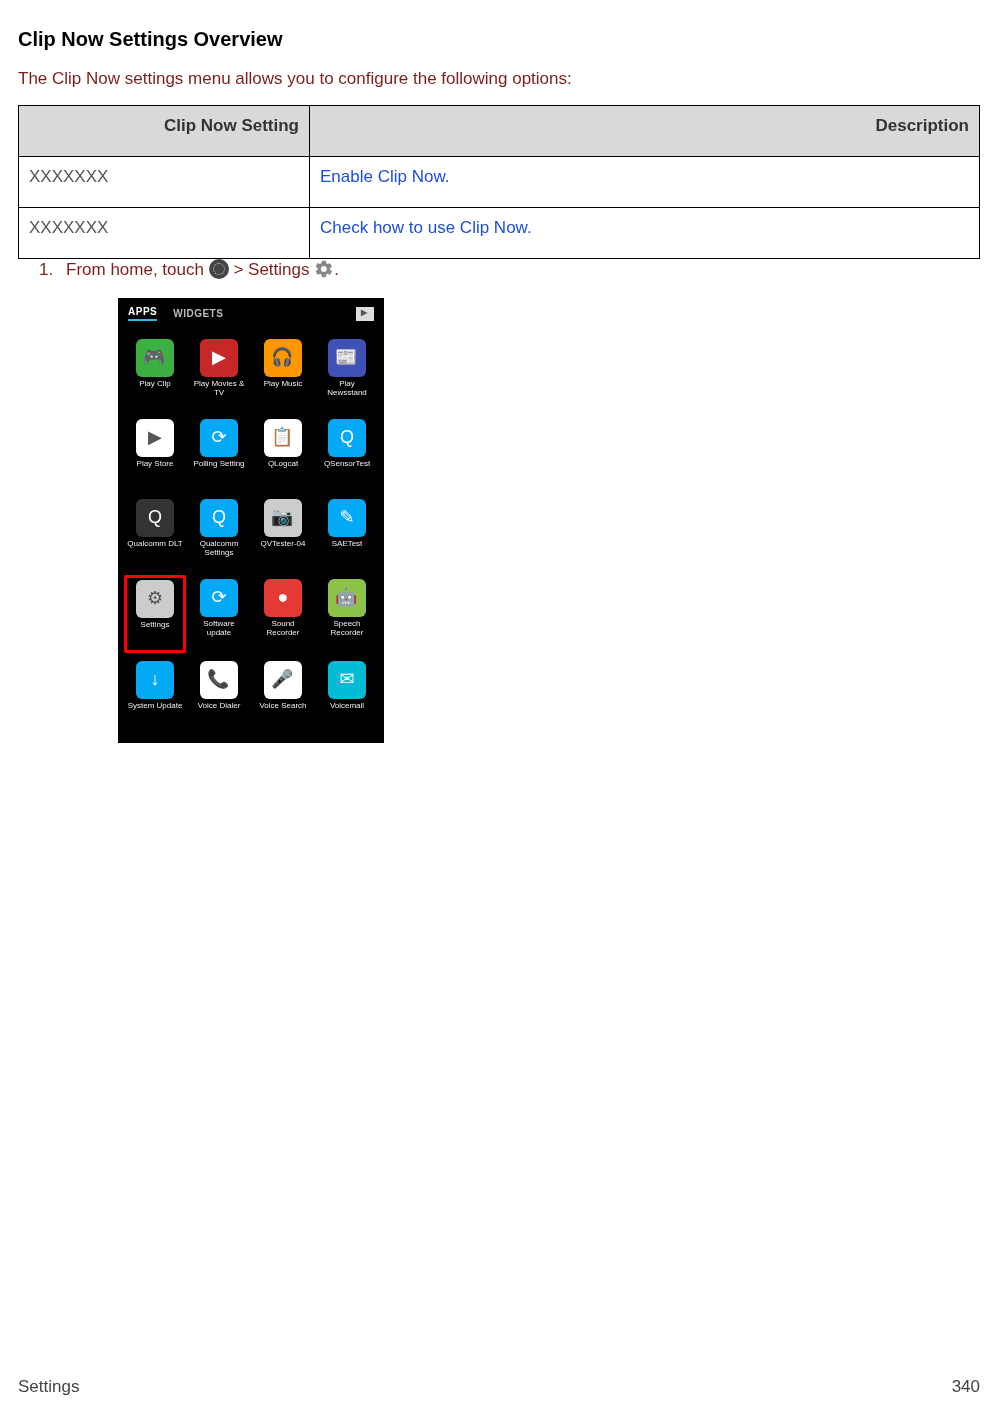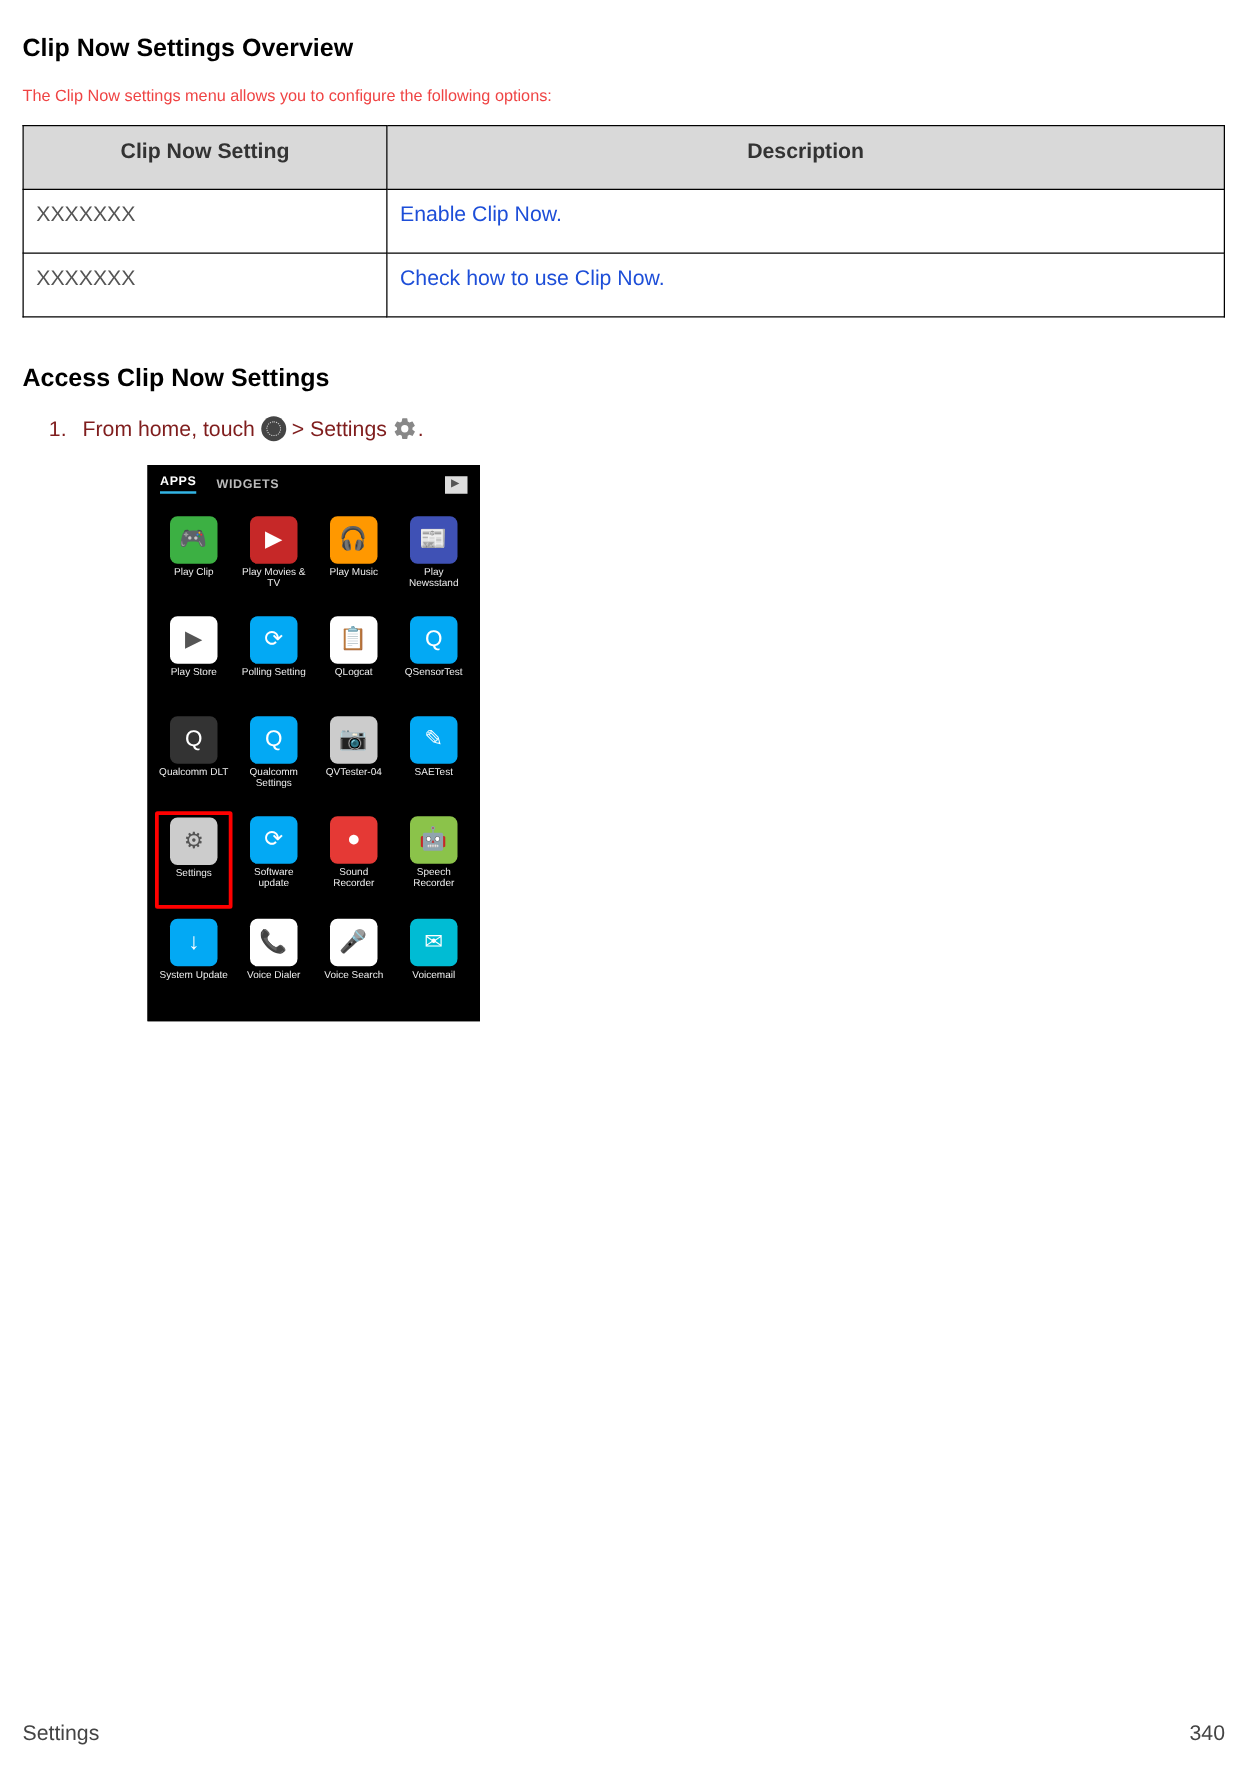--- a/index.html
+++ b/index.html
@@ -20,32 +20,32 @@
     margin: 0 0 18px 0;
     color: #000;
   }
   h2.section2 {
     font-size: 20px;
     font-weight: bold;
     margin: 38px 0 18px 0;
     color: #000;
   }
   p.intro {
-    font-size: 13px;
-    color: #ef4444;
+    font-size: 17px;
+    color: #7f1d1d;
     margin: 0 0 16px 0;
   }
   table.settings {
     width: 100%;
     border-collapse: collapse;
     font-size: 17px;
   }
   table.settings th {
     background: #d9d9d9;
-    text-align: center;
+    text-align: right;
     font-weight: bold;
     border: 1px solid #000;
     padding: 10px 10px 20px 10px;
     color: #333;
   }
   table.settings td {
     border: 1px solid #000;
     padding: 10px 10px 20px 10px;
     color: #1d4ed8;
     vertical-align: top;
@@ -190,21 +190,20 @@
         <td class="setting-name">XXXXXXX</td>
         <td>Enable Clip Now.</td>
       </tr>
       <tr>
         <td class="setting-name">XXXXXXX</td>
         <td>Check how to use Clip Now.</td>
       </tr>
     </tbody>
   </table>
 
-  <h2 class="section2">Access Clip Now Settings</h2>
 
   <ol class="steps">
     <li>
       <span>From home, touch </span><span class="circle-icon"></span><span> &gt; Settings </span><span class="gear-icon"><svg viewBox="0 0 24 24">
             <path fill="#888" d="M19.14,12.94a7,7,0,0,0,.05-.94,7,7,0,0,0-.05-.94l2.11-1.65a.5.5,0,0,0,.12-.64l-2-3.46a.5.5,0,0,0-.61-.22l-2.49,1a7,7,0,0,0-1.63-.94l-.38-2.65A.5.5,0,0,0,13.77,2H9.77a.5.5,0,0,0-.49.42L8.9,5.07a7,7,0,0,0-1.63.94l-2.49-1a.5.5,0,0,0-.61.22l-2,3.46a.5.5,0,0,0,.12.64L4.4,11a7,7,0,0,0,0,1.88L2.29,14.51a.5.5,0,0,0-.12.64l2,3.46a.5.5,0,0,0,.61.22l2.49-1a7,7,0,0,0,1.63.94l.38,2.65a.5.5,0,0,0,.49.42h4a.5.5,0,0,0,.49-.42l.38-2.65a7,7,0,0,0,1.63-.94l2.49,1a.5.5,0,0,0,.61-.22l2-3.46a.5.5,0,0,0-.12-.64ZM11.77,15.5A3.5,3.5,0,1,1,15.27,12,3.5,3.5,0,0,1,11.77,15.5Z"></path>
           </svg></span><span>.</span>
     </li>
   </ol>
 
   <div class="phone-wrap">

